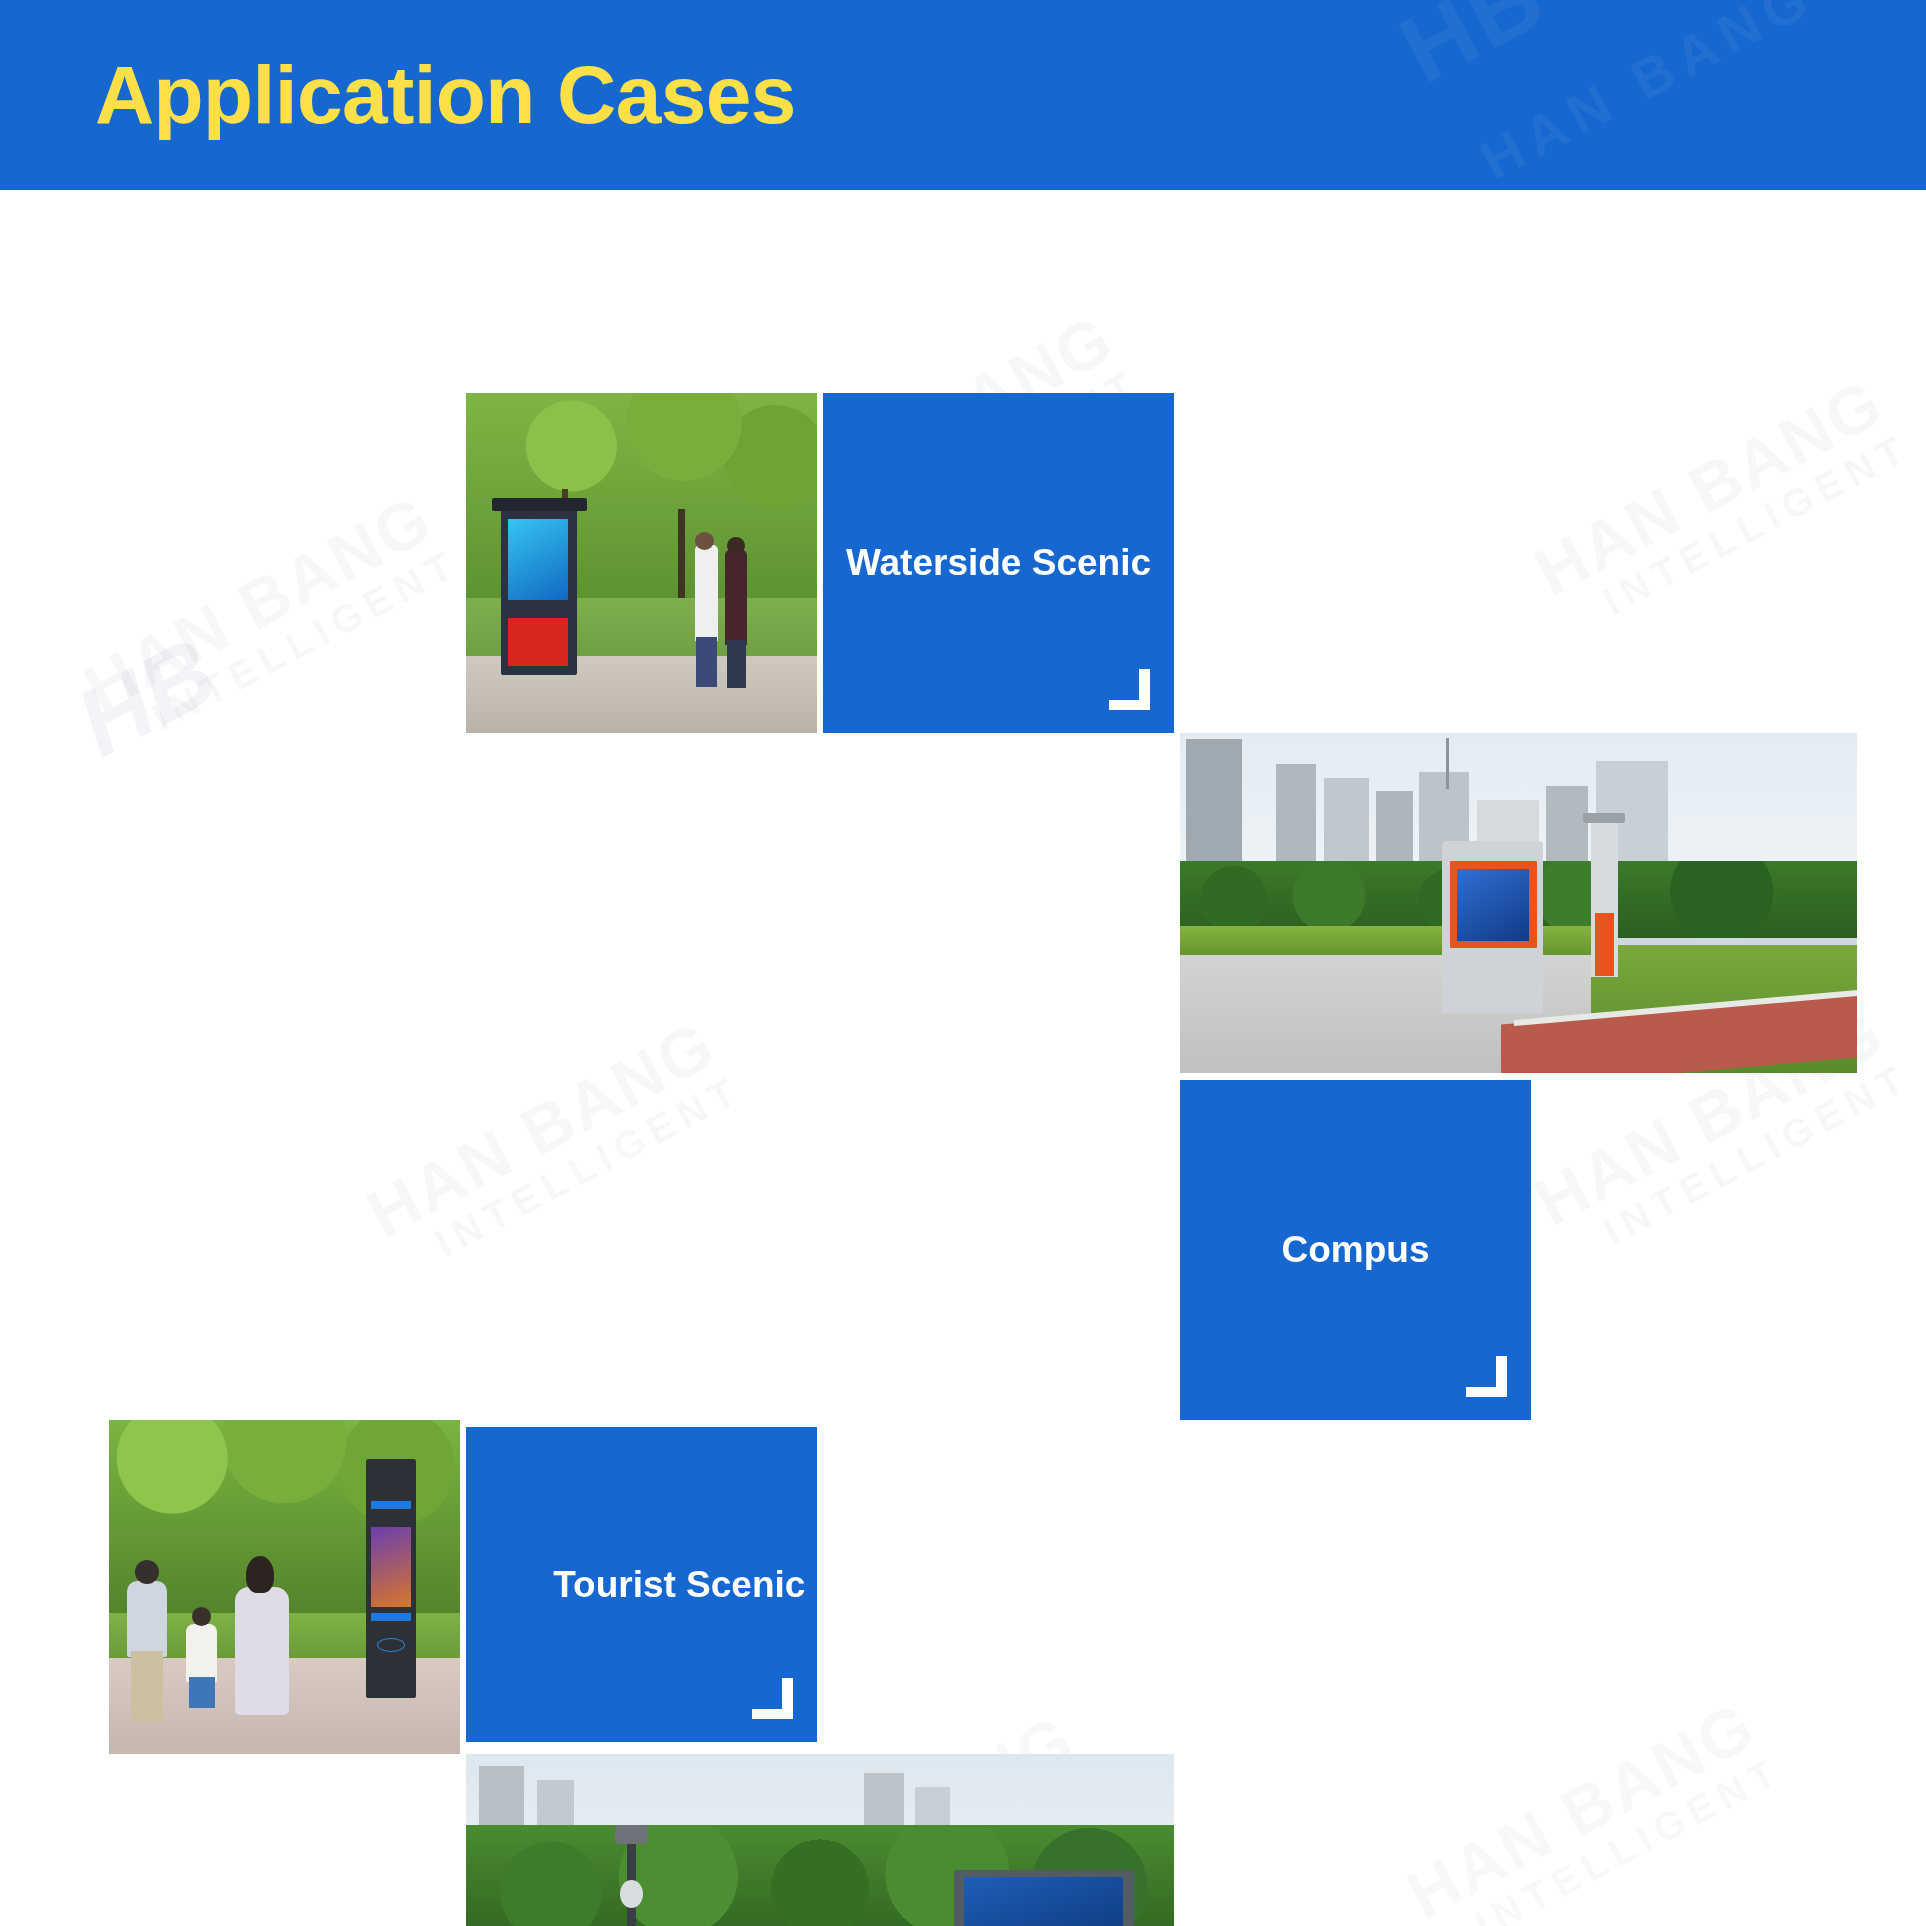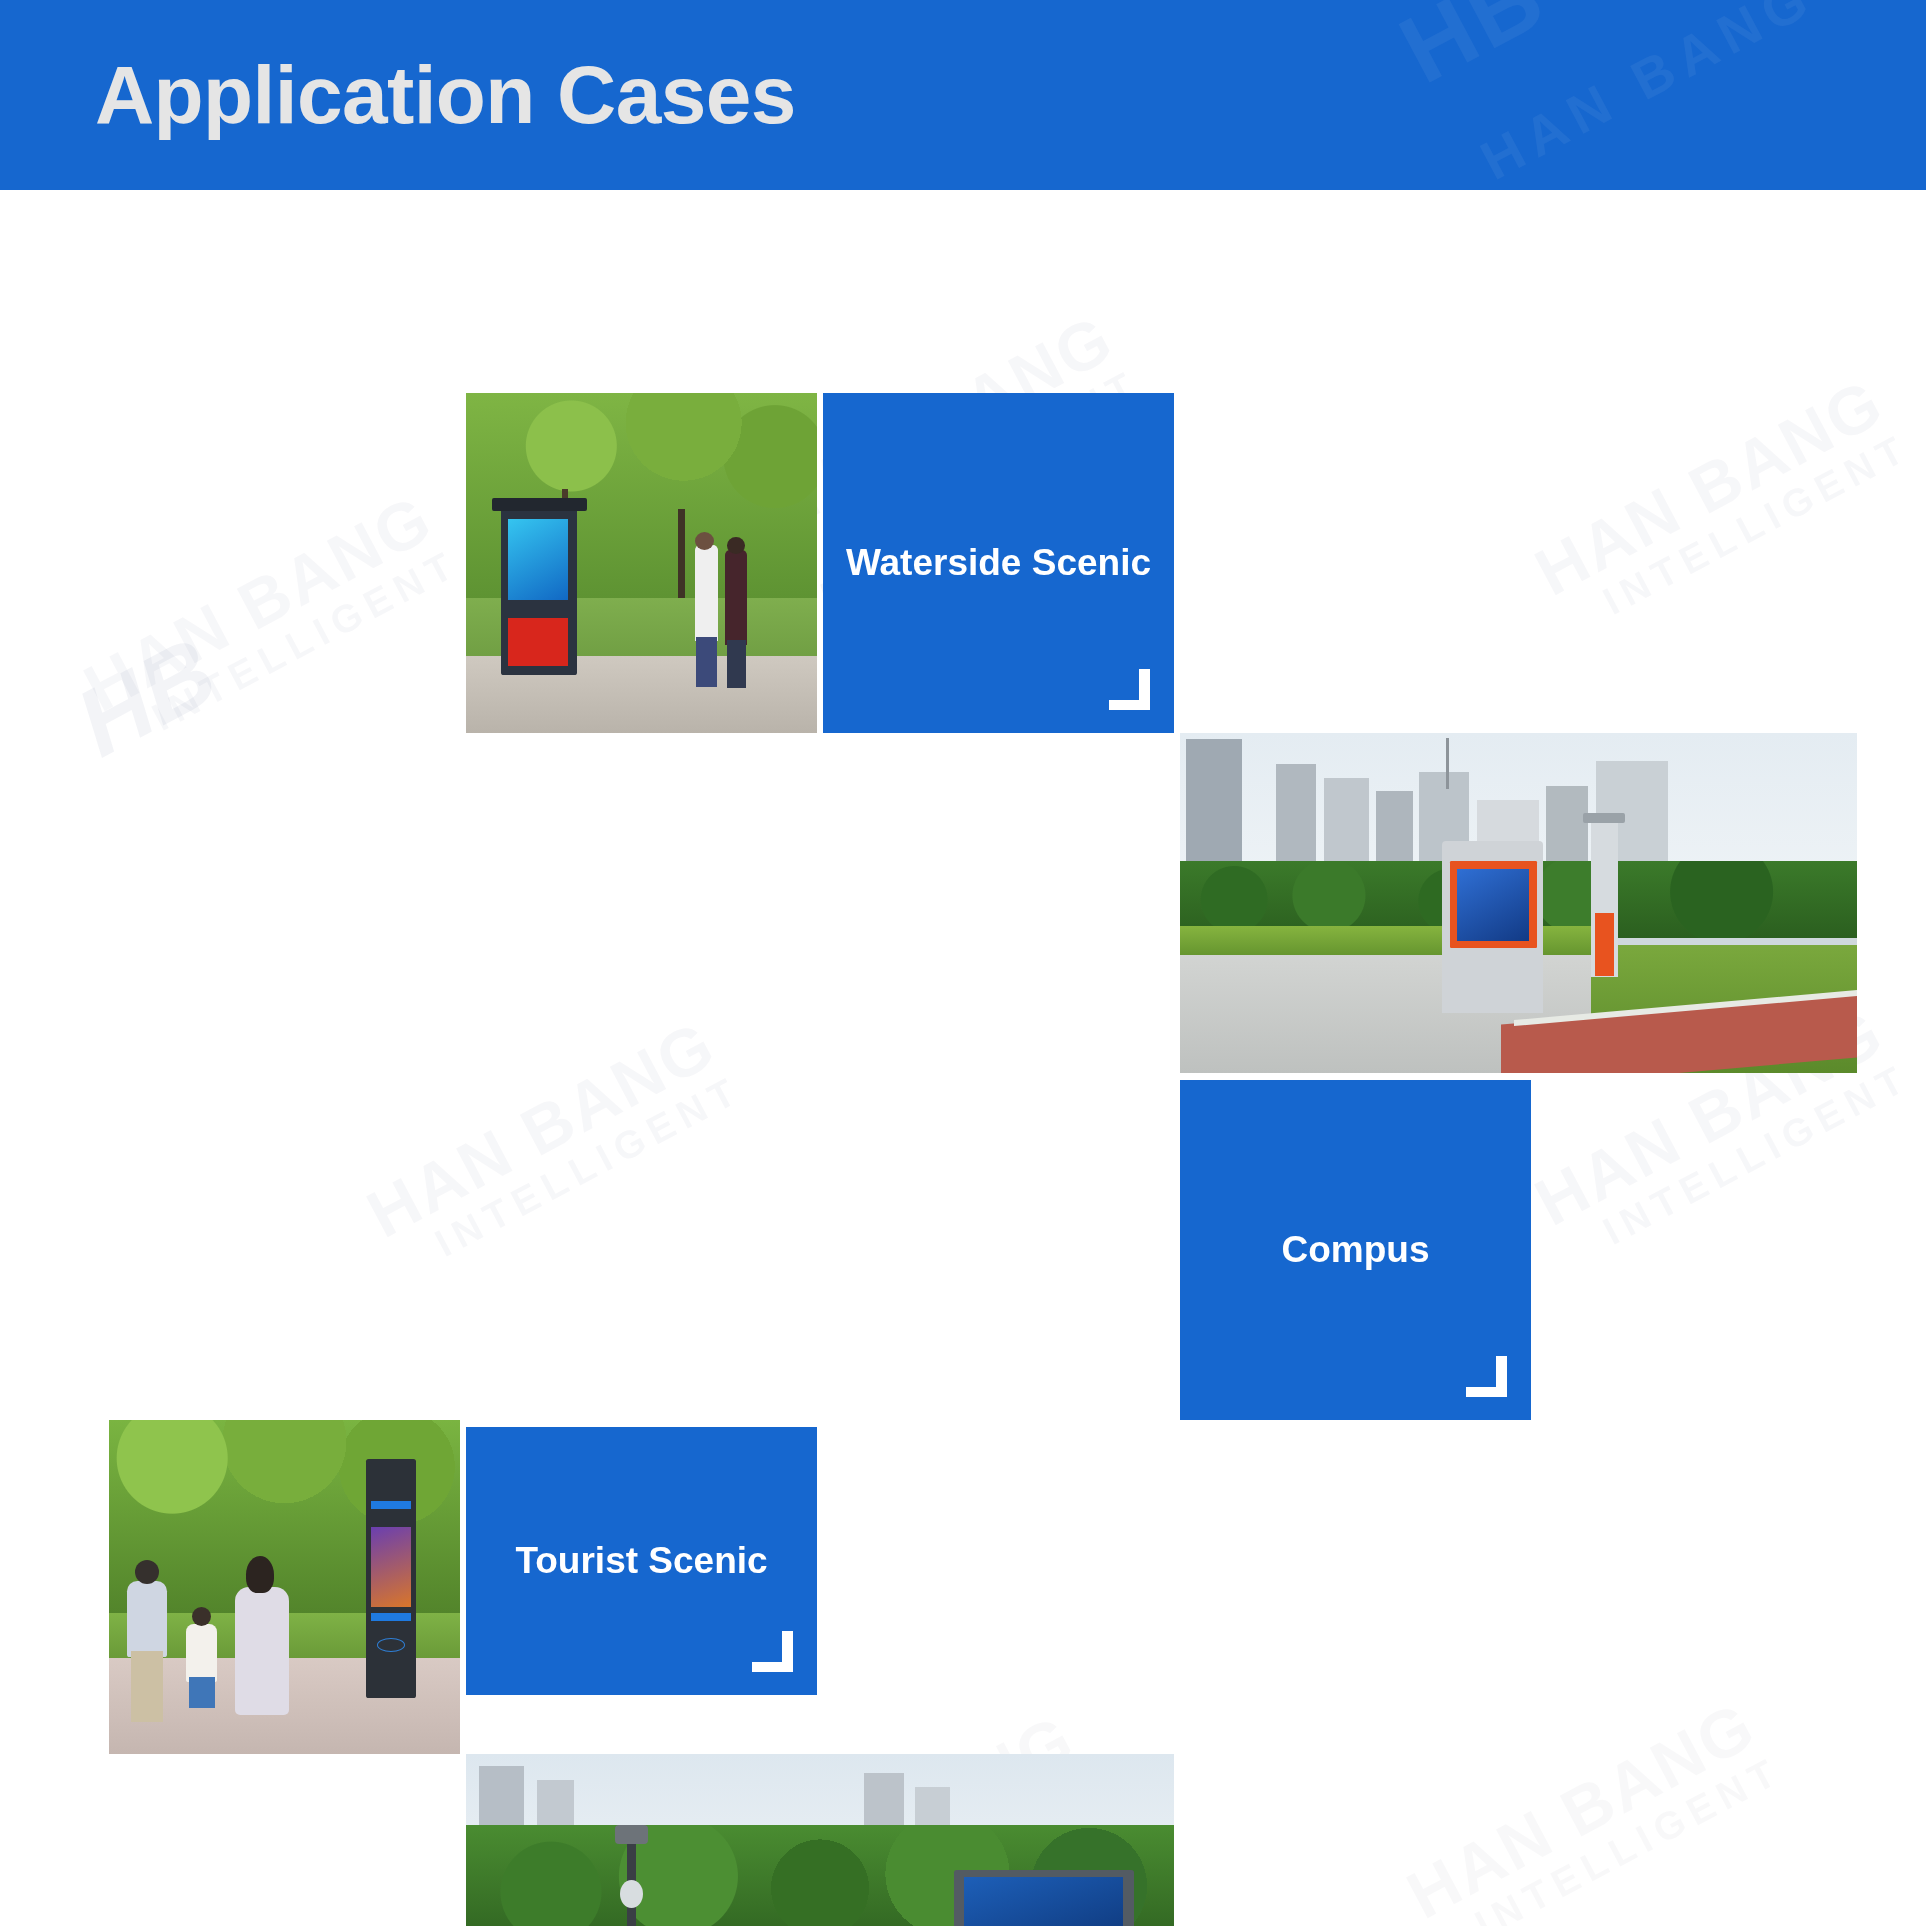--- a/index.html
+++ b/index.html
@@ -28,21 +28,21 @@
     white-space:nowrap;
     line-height:1.0;
     pointer-events:none;
   }
   .header-wm.b { top:51px; left:1464px; font-size:55px; letter-spacing:9px; }
   .header-title {
     position:absolute;
     left:95px; top:54px;
     font-size:82px;
     font-weight:700;
-    color:#e5e5e5;
+    color:#fde047;
     letter-spacing:-0.6px;
     line-height:1;
   }
 
   
   .wm {
     position:absolute;
     color:rgba(10,40,90,0.035);
     font-weight:700;
     white-space:nowrap;
@@ -262,21 +262,21 @@
   </div>
 
   <div class="tile blue-tile" style="left:1071px;top:687px;width:351px;height:340px;">
     <div class="lbl">Compus</div>
     <div class="corner-bracket">
         <i class="v"></i>
         <i class="h"></i>
       </div>
   </div>
 
-  <div class="tile blue-tile" style="left:357px;top:1034px;width:351px;height:268px;">
+  <div class="tile blue-tile" style="left:357px;top:1034px;width:351px;height:315px;justify-content:flex-end;">
     <div class="lbl">Tourist Scenic</div>
     <div class="corner-bracket">
         <i class="v"></i>
         <i class="h"></i>
       </div>
   </div>
 
 </div>
 
 

